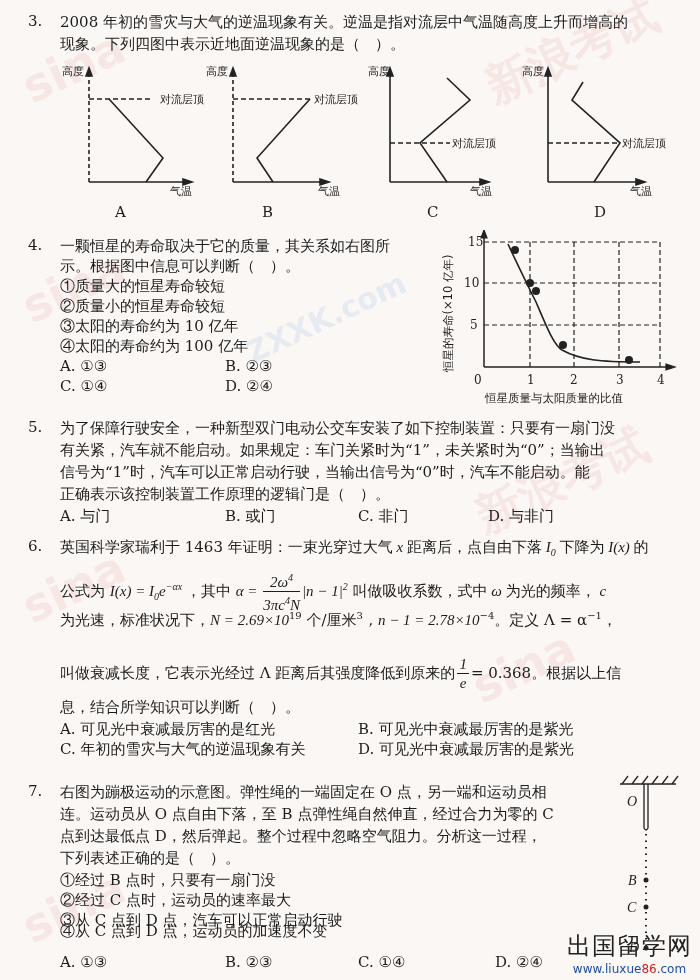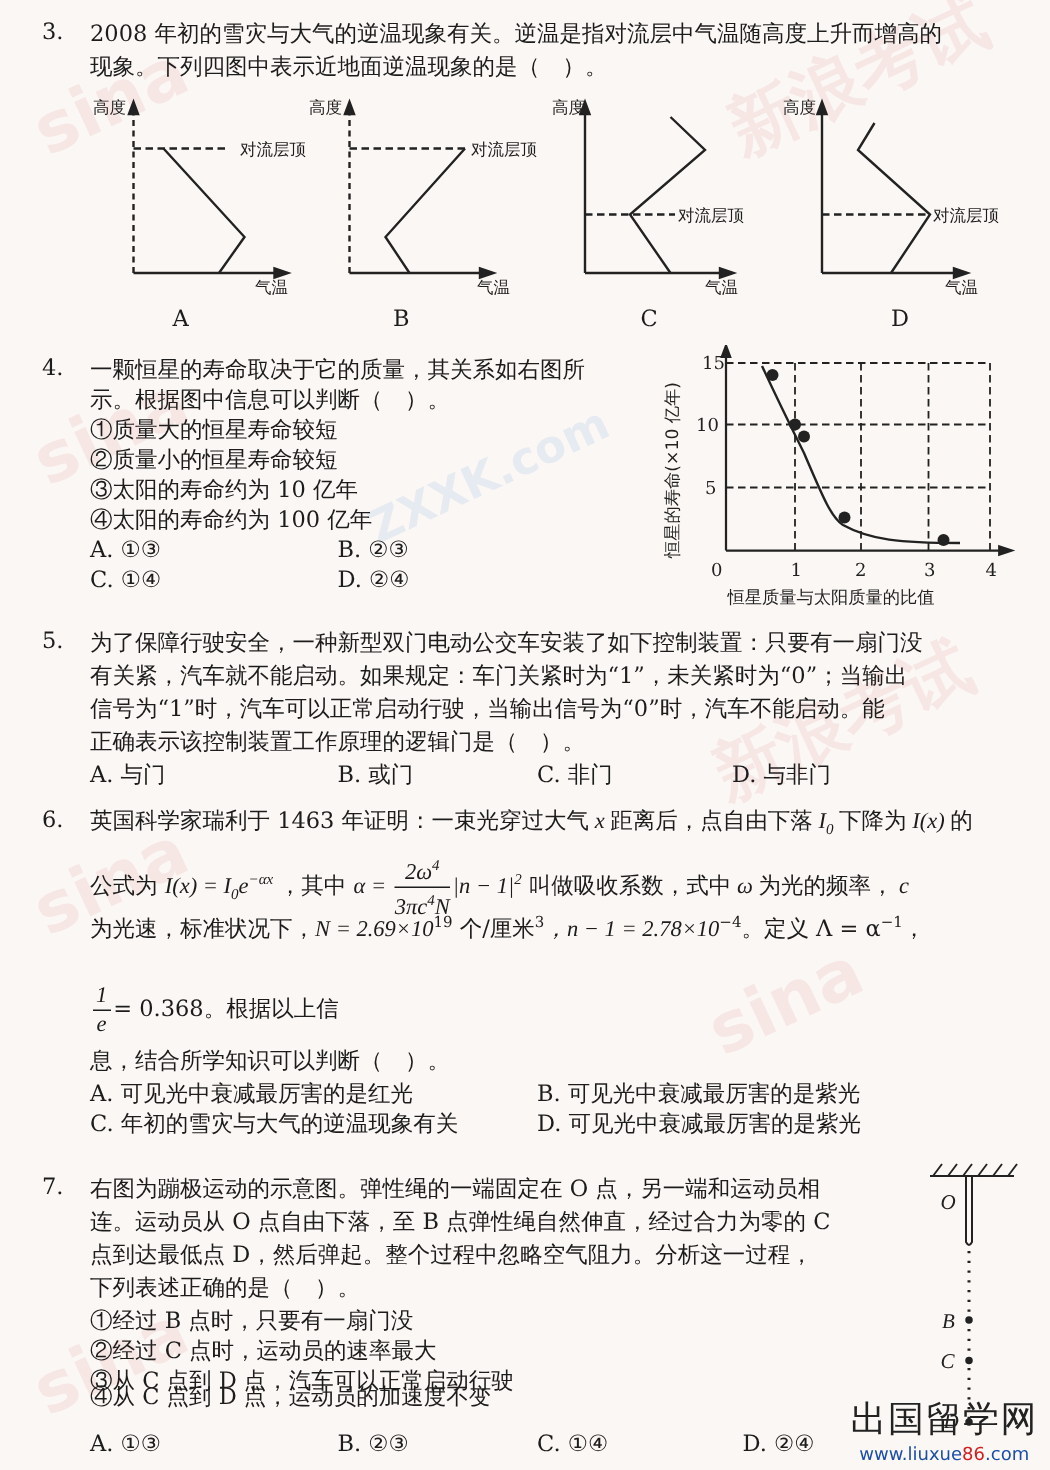--- a/index.html
+++ b/index.html
@@ -189,21 +189,21 @@
     <span>公式为</span>
     <span class="i"> I(x) = I<sub>0</sub>e<sup>−αx</sup> </span>
     <span>，其中</span>
     <span class="i"> α = </span><span class="frac i"><span class="num">2ω<sup>4</sup></span><span class="den">3πc<sup>4</sup>N</span></span><span class="i">|n − 1|<sup>2</sup></span>
     <span>叫做吸收系数，式中</span><span class="i"> ω </span><span>为光的频率，</span><span class="i"> c</span>
   </span>
   <span class="line" style="top:68px">
     <span>为光速，标准状况下，</span><span class="i">N = 2.69×10</span><sup>19</sup><span> 个/厘米</span><sup>3</sup><span class="i">，n − 1 = 2.78×10</span><sup>−4</sup><span>。定义 Λ = α</span><sup>−1</sup><span>，</span>
   </span>
   <span class="line" style="top:118px">
-    <span class="frac i"><span class="num">1</span><span class="den">e</span></span><span>= 0.368。根据以上信</span>
+    <span>叫做衰减长度，它表示光经过 Λ 距离后其强度降低到原来的</span><span class="frac i"><span class="num">1</span><span class="den">e</span></span><span>= 0.368。根据以上信</span>
   </span>
   <span class="line" style="top:160px">息，结合所学知识可以判断（　）。</span>
   <span class="opt" style="left:60px;top:182px">A. 可见光中衰减最厉害的是红光</span>
   <span class="opt" style="left:358px;top:182px">B. 可见光中衰减最厉害的是紫光</span>
   <span class="opt" style="left:60px;top:202px">C. 年初的雪灾与大气的逆温现象有关</span>
   <span class="opt" style="left:358px;top:202px">D. 可见光中衰减最厉害的是紫光</span>
 </div>
 
 <div class="q" style="top:782px;">
   <span class="qnum" style="top:0">7.</span>

